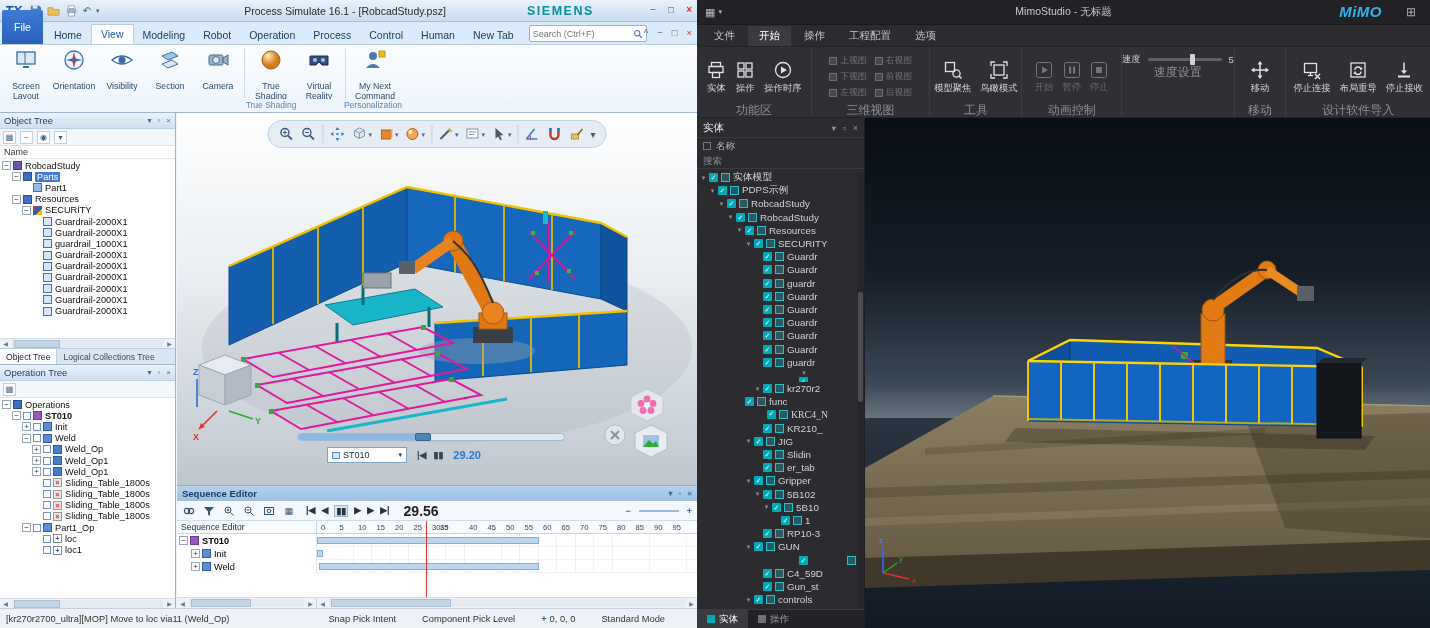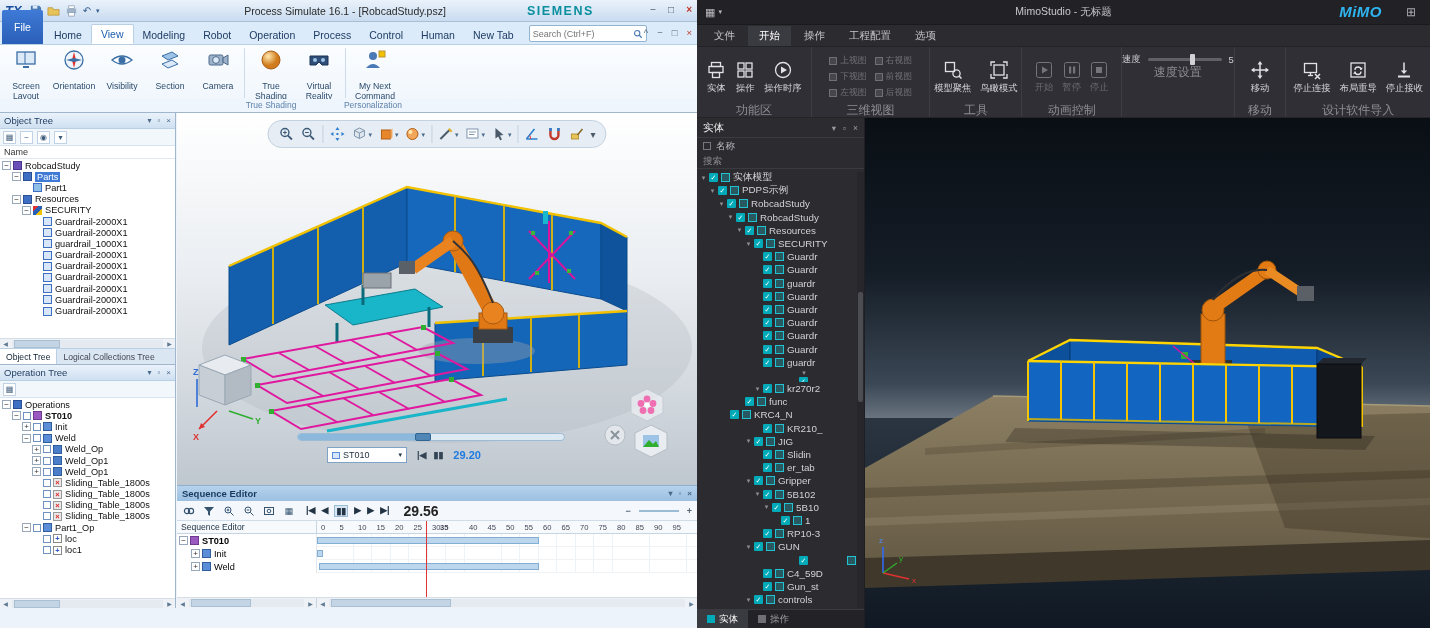--- a/index.html
+++ b/index.html
@@ -892,20 +892,27 @@
       <div class="seg seg-right">
         <span class="hs-btn">◀</span>
         <div class="hs-track">
               <div class="hs-thumb" style="width:120px"></div>
             </div>
         <span class="hs-btn">▶</span>
       </div>
     </div>
   </div>
 
+  <div class="ps-status">
+    <span class="st-msg">[kr270r2700_ultra][MOP] Move to loc via11 (Weld_Op)</span>
+    <span class="st-item">Snap Pick Intent</span>
+    <span class="st-item">Component Pick Level</span>
+    <span class="st-item"><span class="st-plus">+</span><span>0, 0, 0</span></span>
+    <span class="st-item">Standard Mode</span>
+  </div>
 </div>
 
 <div class="mimo">
   <div class="mm-titlebar">
     <span class="mm-appicon">
       <span>▦</span>
       <span style="font-size:7px">▾</span>
     </span>
     <span class="mm-title">MimoStudio - 无标题</span>
     <span class="mm-brand">MiMO</span>
@@ -1222,21 +1229,21 @@
               <span class="mchk">✓</span>
               <span class="mni"></span>
               <span class="lbl">kr270r2</span>
             </div>
             <div class="mtree-row" style="padding-left: 38px;">
               <span class="mexp"></span>
               <span class="mchk">✓</span>
               <span class="mni"></span>
               <span class="lbl">func</span>
             </div>
-            <div class="mtree-row" style="padding-left: 23px;">
+            <div class="mtree-row" style="padding-left: 60px; font-family: Liberation Serif, serif;">
               <span class="mexp"></span>
               <span class="mchk">✓</span>
               <span class="mni"></span>
               <span class="lbl">KRC4_N</span>
             </div>
             <div class="mtree-row" style="padding-left: 56px;">
               <span class="mexp"></span>
               <span class="mchk">✓</span>
               <span class="mni"></span>
               <span class="lbl">KR210_</span>

